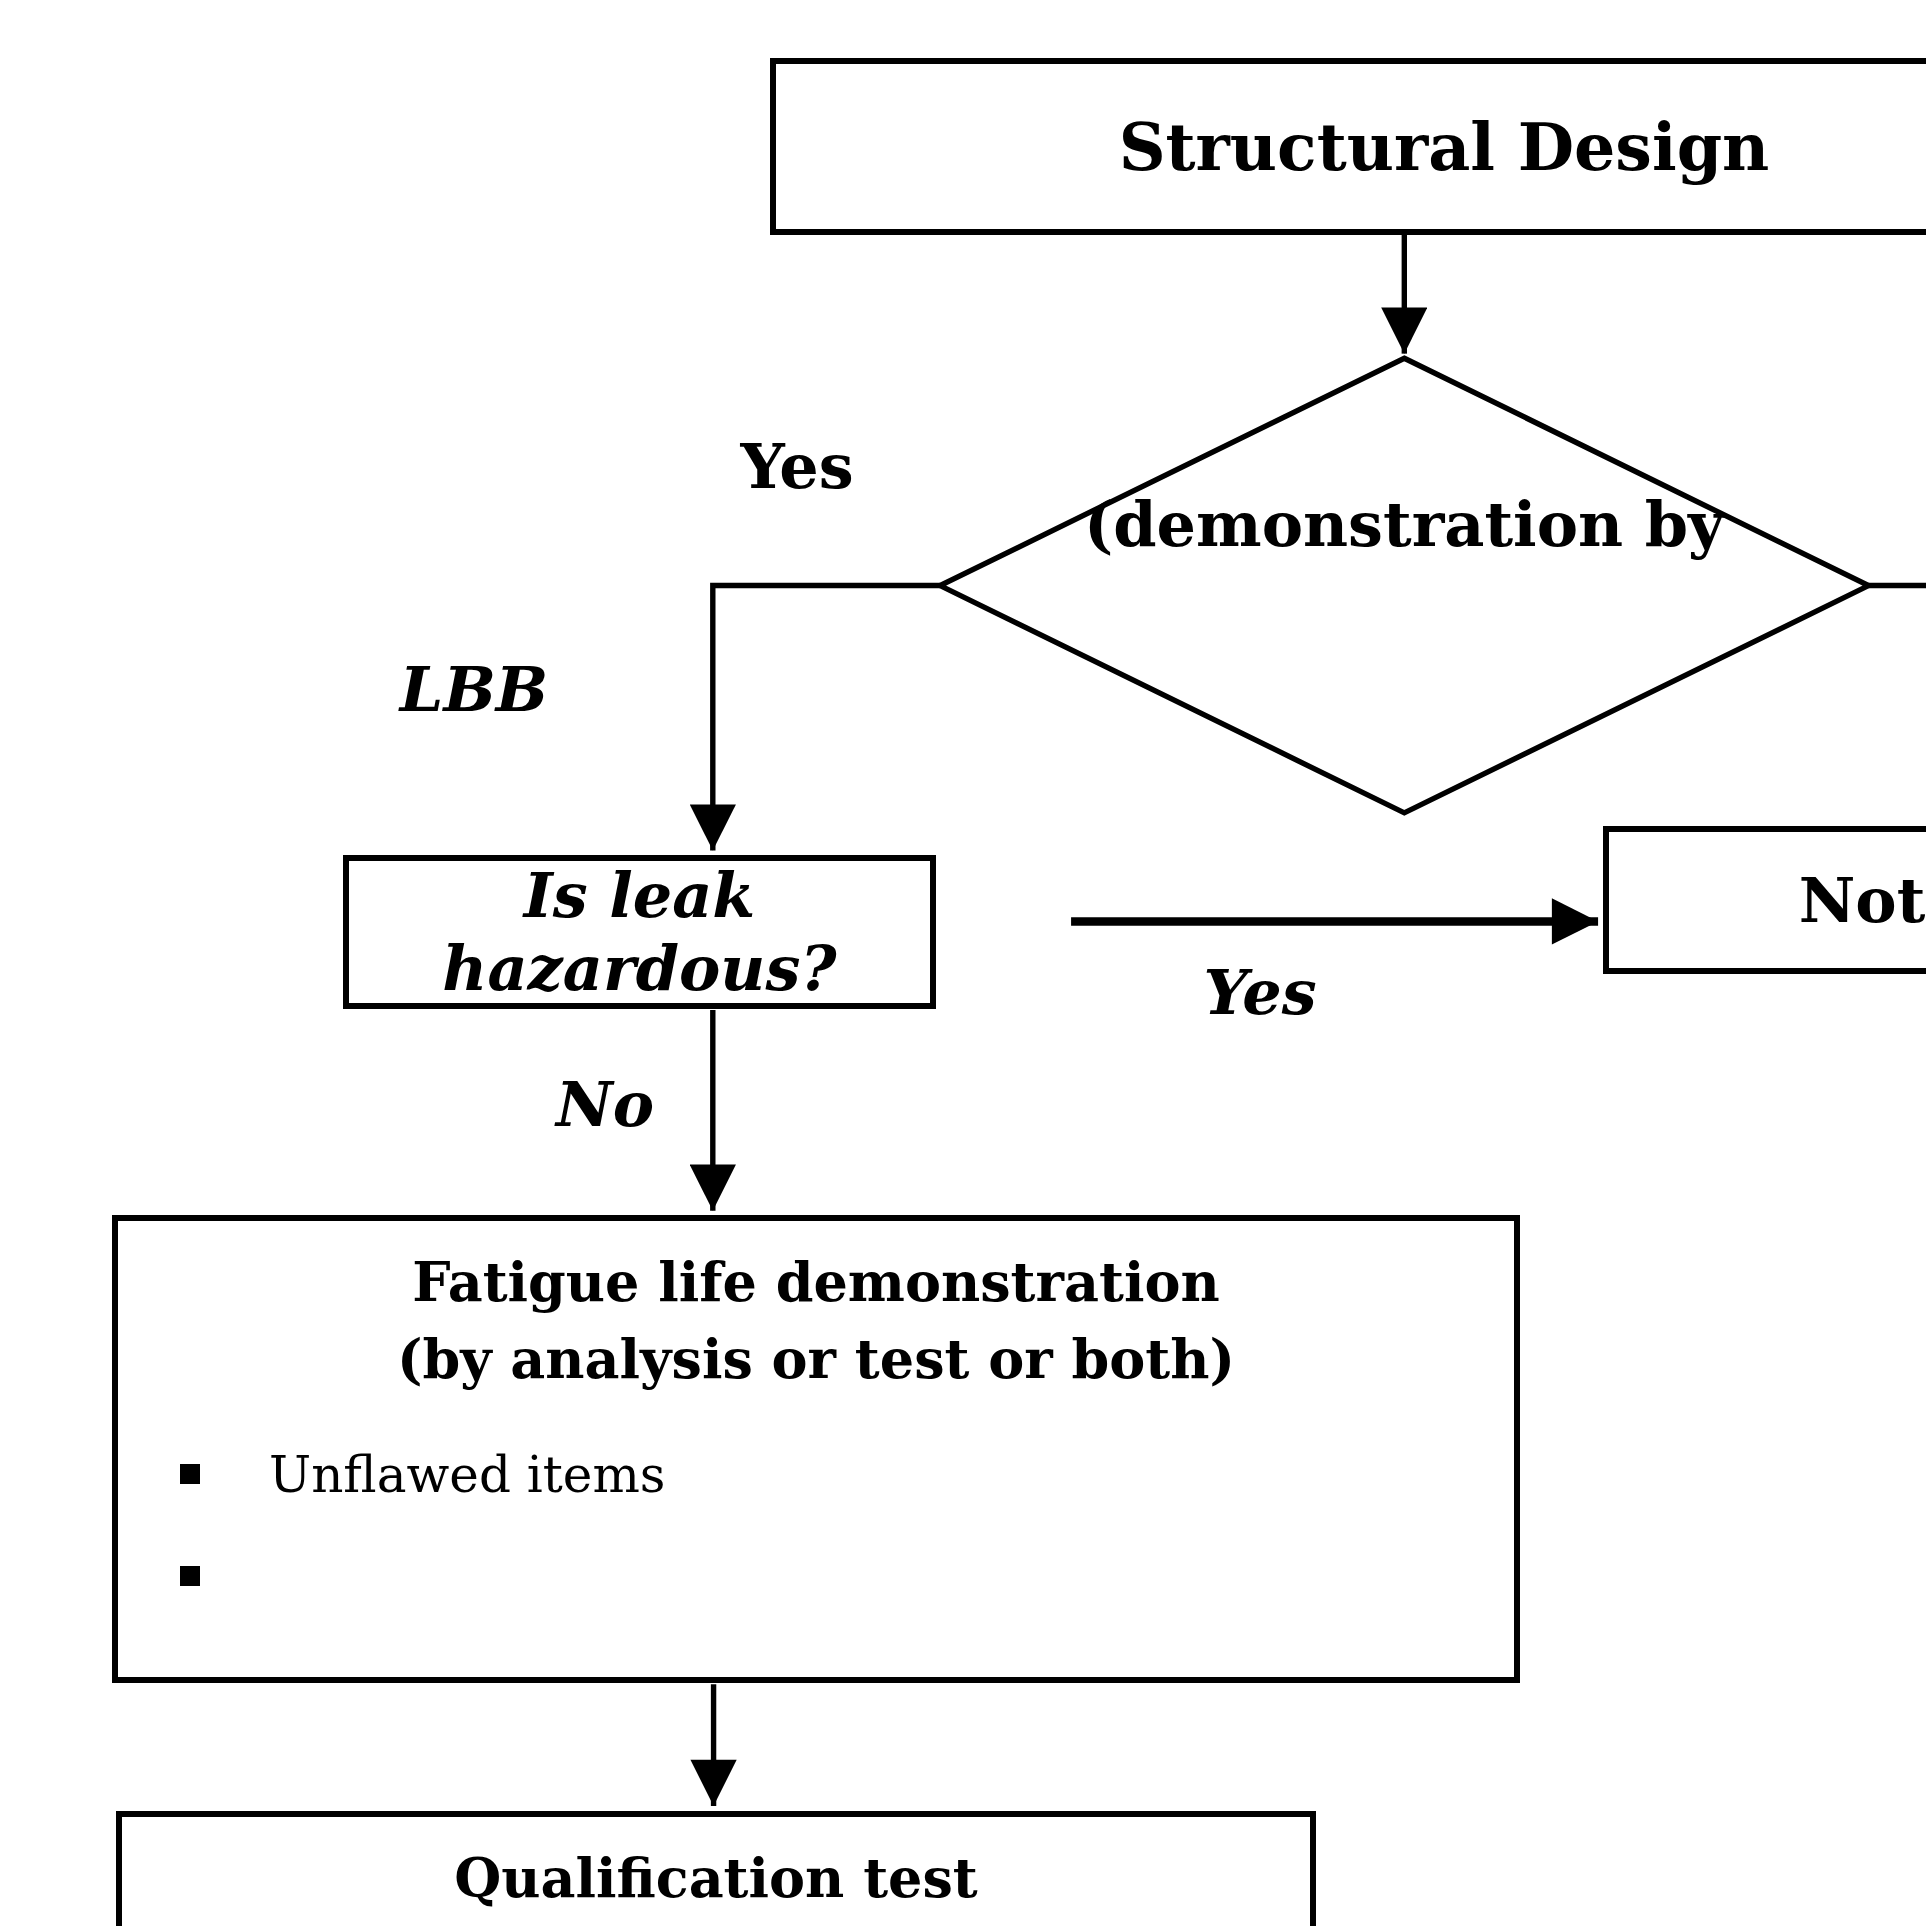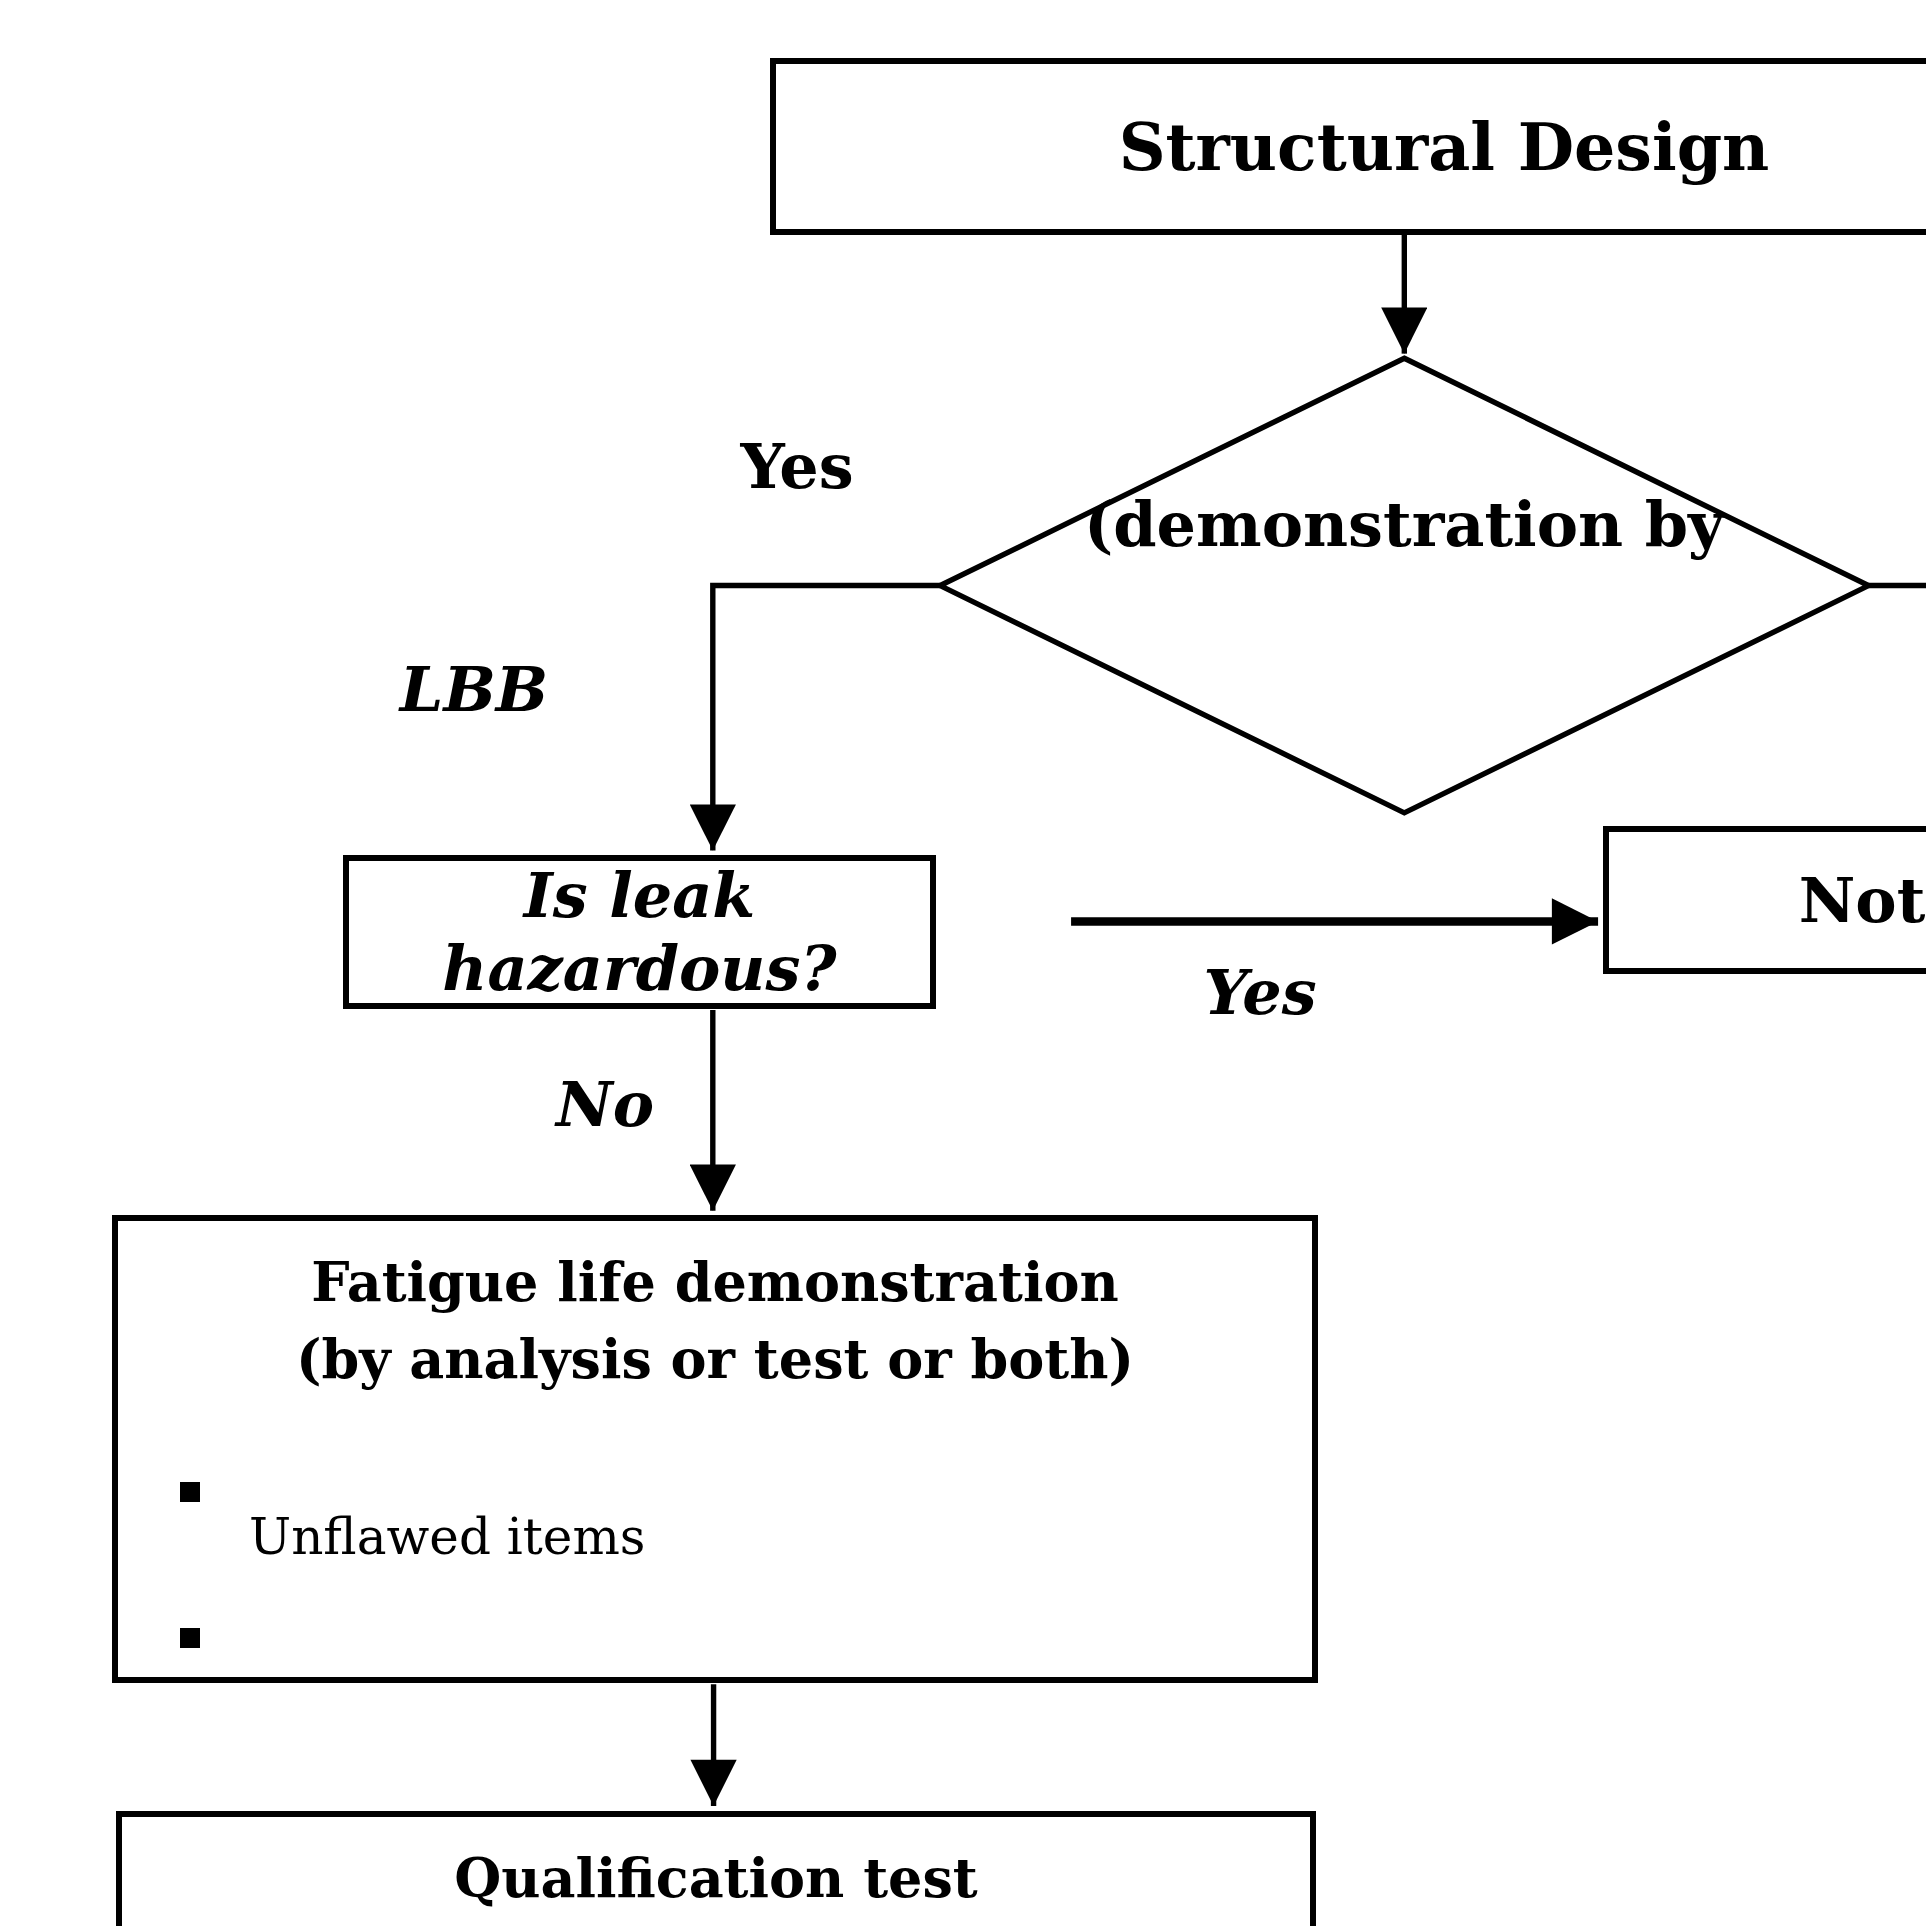--- a/index.html
+++ b/index.html
@@ -22,31 +22,31 @@
     display: flex;
     align-items: center;
     justify-content: center;
     text-align: center;
   }
   #box-structural { left: 770px; top: 58px;  width: 1348px; height: 177px;  font-size: 65px; font-weight: bold; }
   #box-leak       { left: 343px;  top: 855px; width: 593px; height: 154px;  font-size: 62px; font-weight: bold; font-style: italic; }
   #box-spe        { left: 1603px; top: 826px; width: 980px; height: 148px;  font-size: 62px; font-weight: bold; }
 
   #box-fatigue {
-    left: 112px; top: 1215px; width: 1206px; height: 468px;
+    left: 112px; top: 1215px; width: 1408px; height: 468px;
     display: block; padding-top: 23px;
   }
   #box-qualification {
     left: 116px; top: 1811px; width: 1200px; height: 385px;
     display: block; padding-top: 23px;
   }
   .panel-title { text-align: center; font-weight: bold; font-size: 54px; line-height: 77px; }
 
   .bullet-row { display: flex; align-items: flex-start; text-align: left; }
-  .bullet-row.sq-row-1 { margin-left: 62px; margin-top: 60px; flex-direction: column; }
+  .bullet-row.sq-row-1 { margin-left: 62px; margin-top: 42px; }
   .bullet-row.sq-row-2 { margin-left: 62px; margin-top: 31px; }
   .sq-bullet { flex: none; width: 20px; height: 20px; background: #000000; margin-top: 24px; }
   .sq-text { margin-left: 69px; font-size: 50px; line-height: 71px; max-width: 982px; }
 
   .diamond-text {
     position: absolute;
     left: 940px; top: 468px; width: 928px;
     text-align: center;
     font-size: 62px; font-weight: bold; line-height: 114px;
   }

